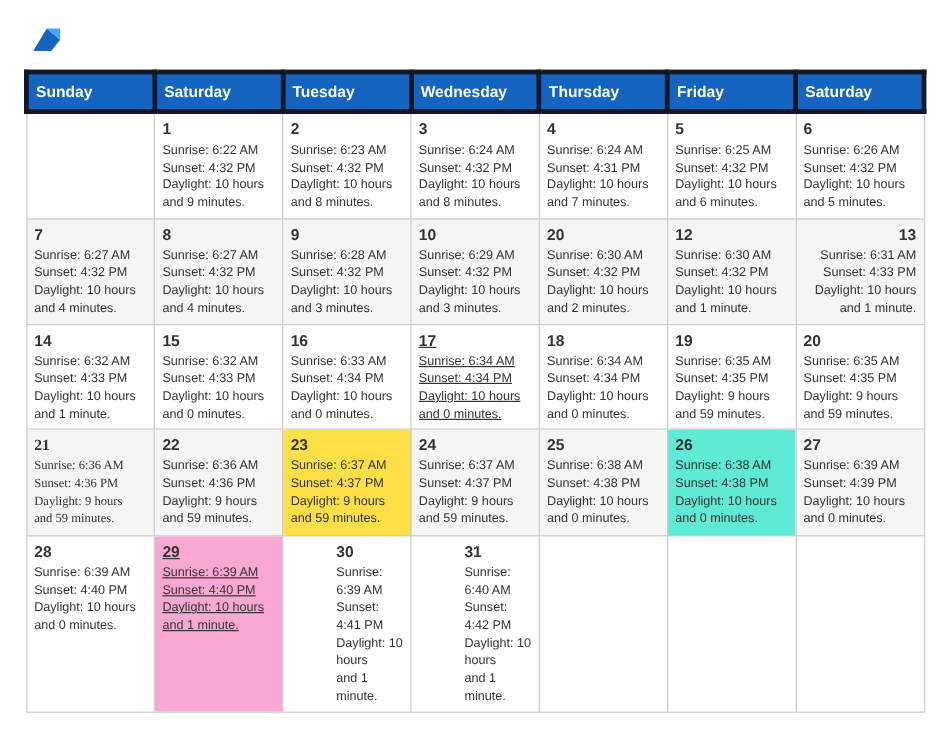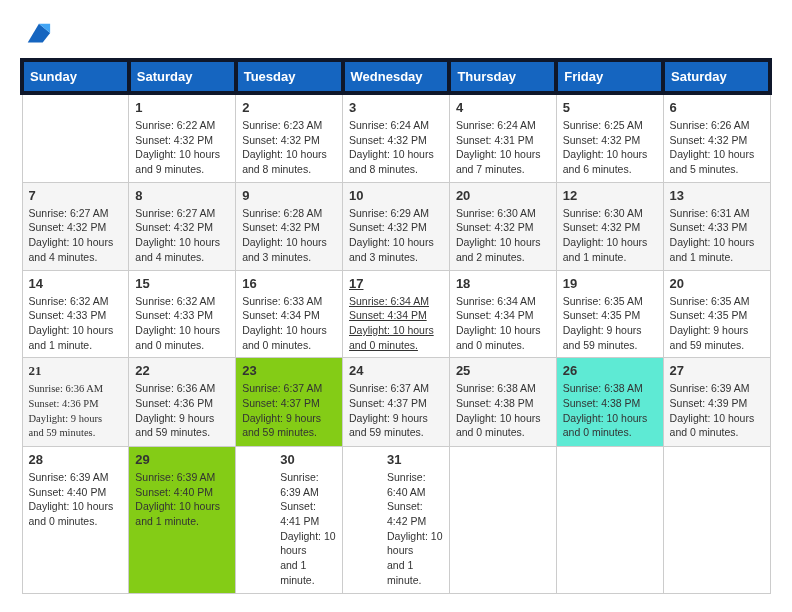--- a/index.html
+++ b/index.html
@@ -173,21 +173,21 @@
           <div class="day-info">Sunrise: 6:29 AM<br>Sunset: 4:32 PM<br>Daylight: 10 hours<br>and 3 minutes.</div>
         </td>
         <td style="background: rgb(245, 245, 245);">
           <span class="day-number">20</span>
           <div class="day-info">Sunrise: 6:30 AM<br>Sunset: 4:32 PM<br>Daylight: 10 hours<br>and 2 minutes.</div>
         </td>
         <td style="background: rgb(245, 245, 245);">
           <span class="day-number">12</span>
           <div class="day-info">Sunrise: 6:30 AM<br>Sunset: 4:32 PM<br>Daylight: 10 hours<br>and 1 minute.</div>
         </td>
-        <td style="background: rgb(245, 245, 245);">
+        <td style="background: rgb(245, 245, 245); text-align: right;">
           <span class="day-number">13</span>
           <div class="day-info">Sunrise: 6:31 AM<br>Sunset: 4:33 PM<br>Daylight: 10 hours<br>and 1 minute.</div>
         </td>
       </tr>
       <tr>
         <td style="background: rgb(255, 255, 255);">
           <span class="day-number">14</span>
           <div class="day-info">Sunrise: 6:32 AM<br>Sunset: 4:33 PM<br>Daylight: 10 hours<br>and 1 minute.</div>
         </td>
         <td style="background: rgb(255, 255, 255);">
@@ -217,21 +217,21 @@
       </tr>
       <tr>
         <td style="background: rgb(245, 245, 245); font-family: Liberation Serif, serif;">
           <span class="day-number">21</span>
           <div class="day-info">Sunrise: 6:36 AM<br>Sunset: 4:36 PM<br>Daylight: 9 hours<br>and 59 minutes.</div>
         </td>
         <td style="background: rgb(245, 245, 245);">
           <span class="day-number">22</span>
           <div class="day-info">Sunrise: 6:36 AM<br>Sunset: 4:36 PM<br>Daylight: 9 hours<br>and 59 minutes.</div>
         </td>
-        <td style="background: #84cc16;">
+        <td style="background: #fde047;">
           <span class="day-number">23</span>
           <div class="day-info">Sunrise: 6:37 AM<br>Sunset: 4:37 PM<br>Daylight: 9 hours<br>and 59 minutes.</div>
         </td>
         <td style="background: rgb(245, 245, 245);">
           <span class="day-number">24</span>
           <div class="day-info">Sunrise: 6:37 AM<br>Sunset: 4:37 PM<br>Daylight: 9 hours<br>and 59 minutes.</div>
         </td>
         <td style="background: rgb(245, 245, 245);">
           <span class="day-number">25</span>
           <div class="day-info">Sunrise: 6:38 AM<br>Sunset: 4:38 PM<br>Daylight: 10 hours<br>and 0 minutes.</div>
@@ -243,21 +243,21 @@
         <td style="background: rgb(245, 245, 245);">
           <span class="day-number">27</span>
           <div class="day-info">Sunrise: 6:39 AM<br>Sunset: 4:39 PM<br>Daylight: 10 hours<br>and 0 minutes.</div>
         </td>
       </tr>
       <tr>
         <td style="background: rgb(255, 255, 255);">
           <span class="day-number">28</span>
           <div class="day-info">Sunrise: 6:39 AM<br>Sunset: 4:40 PM<br>Daylight: 10 hours<br>and 0 minutes.</div>
         </td>
-        <td style="background: #84cc16;">
+        <td style="background: #f9a8d4; text-decoration: underline;">
           <span class="day-number">29</span>
           <div class="day-info">Sunrise: 6:39 AM<br>Sunset: 4:40 PM<br>Daylight: 10 hours<br>and 1 minute.</div>
         </td>
         <td style="background: rgb(255, 255, 255); padding-left: 44px;">
           <span class="day-number">30</span>
           <div class="day-info">Sunrise: 6:39 AM<br>Sunset: 4:41 PM<br>Daylight: 10 hours<br>and 1 minute.</div>
         </td>
         <td style="background: rgb(255, 255, 255); padding-left: 44px;">
           <span class="day-number">31</span>
           <div class="day-info">Sunrise: 6:40 AM<br>Sunset: 4:42 PM<br>Daylight: 10 hours<br>and 1 minute.</div>

